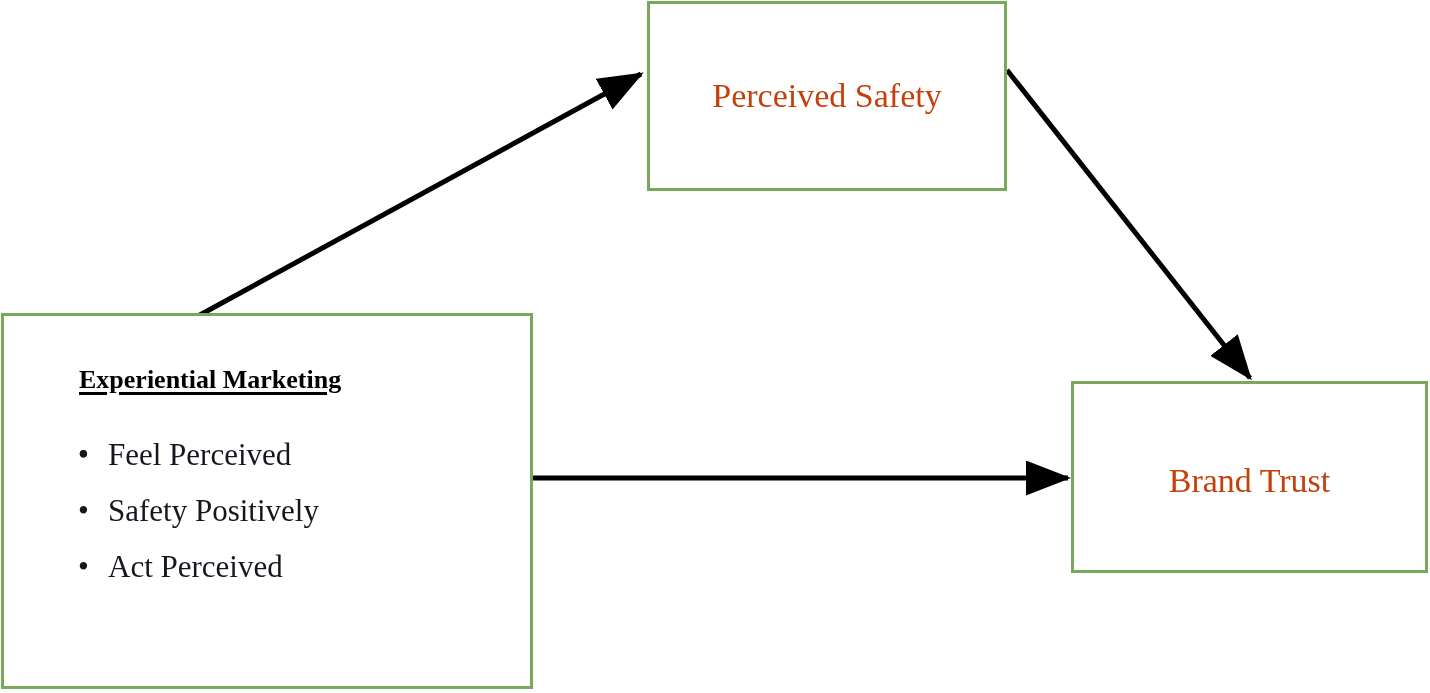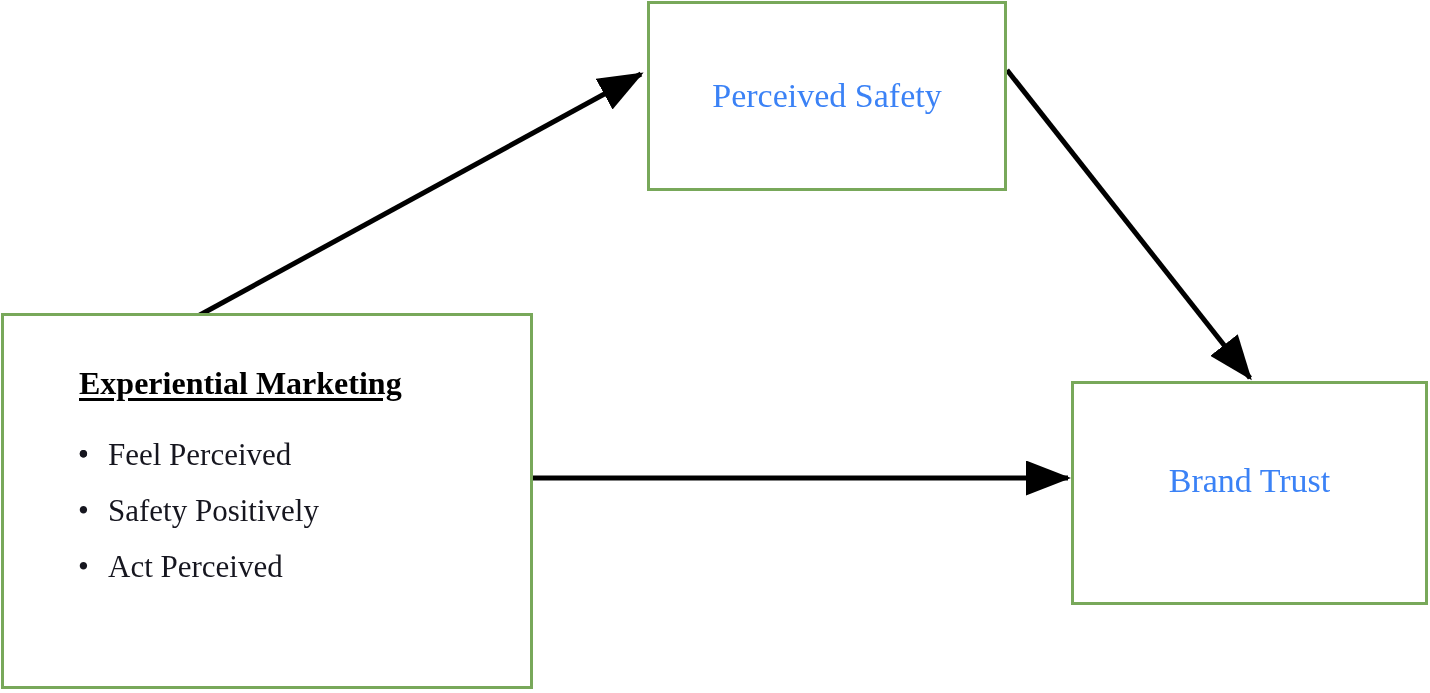--- a/index.html
+++ b/index.html
@@ -28,49 +28,49 @@
     left: 647px;
     top: 1px;
     width: 360px;
     height: 190px;
   }
   
   #box-brand-trust {
     left: 1071px;
     top: 381px;
     width: 357px;
-    height: 224px;
+    height: 192px;
   }
   
   #box-experiential-marketing {
     left: 1px;
     top: 313px;
     width: 532px;
     height: 376px;
   }
   .centered-label {
     position: absolute;
     left: 0;
     right: 0;
     text-align: center;
     font-size: 34px;
-    color: #3b82f6;
+    color: #c2410c;
     line-height: 1;
   }
   #label-perceived-safety {
     top: 75px;
   }
   #label-brand-trust {
     top: 80px;
   }
   .em-title {
     position: absolute;
     left: 79px;
     top: 367px;
-    font-size: 32px;
+    font-size: 26px;
     font-weight: bold;
     color: #000000;
     text-decoration: underline;
     text-decoration-thickness: 3px;
     text-underline-offset: 4px;
     letter-spacing: 0px;
     line-height: 1;
   }
   .em-list {
     position: absolute;

